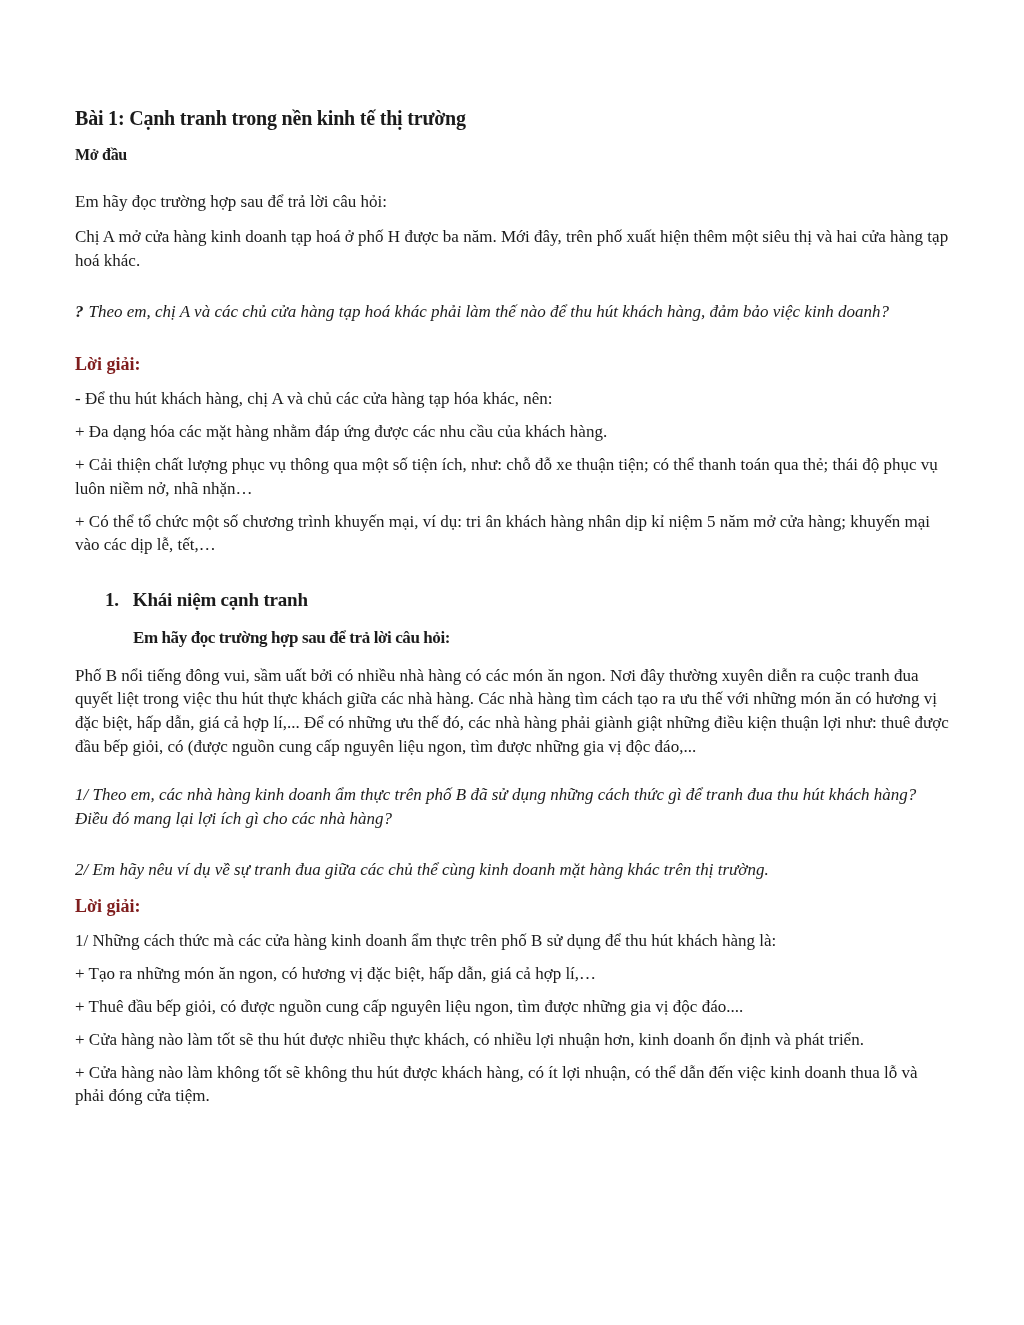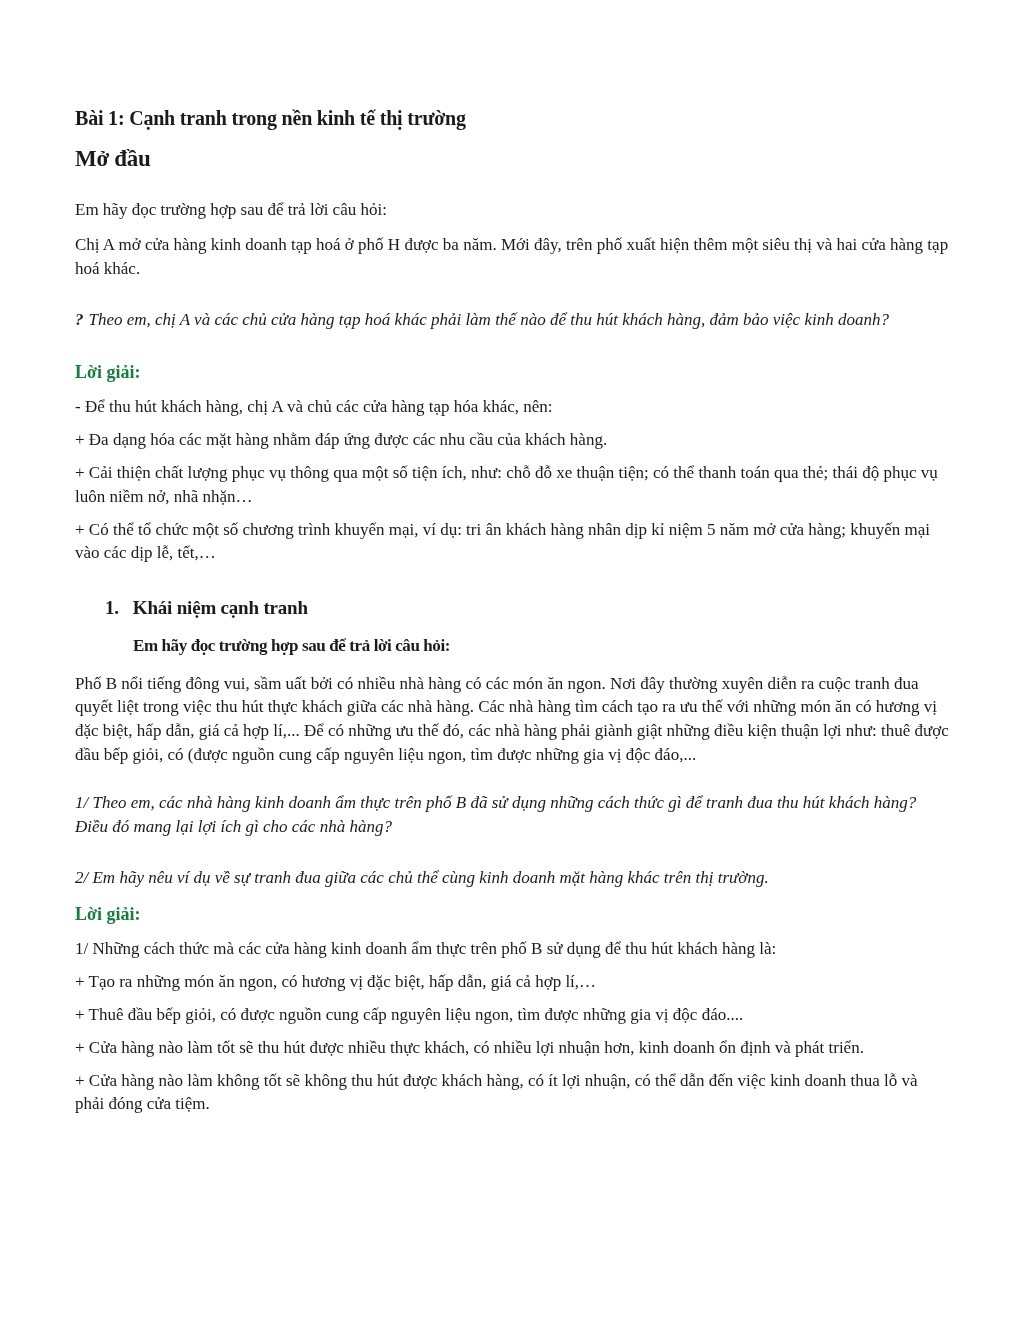--- a/index.html
+++ b/index.html
@@ -19,41 +19,41 @@
     padding: 104px 74px 40px 75px;
   }
   .doc-title {
     text-align: left;
     font-weight: bold;
     font-size: 20px;
     margin: 0 0 14px 0;
     letter-spacing: -0.2px;
   }
   h2.part-heading {
-    font-size: 23px;
+    font-size: 16px;
     font-weight: bold;
     margin: 12px 0 26px 0;
     letter-spacing: -0.3px;
   }
   p {
     font-size: 17px;
     line-height: 1.4;
     margin: 9px 0;
   }
   p.prompt-regular { margin: 11px 0; }
   .question-intro {
     font-style: italic;
     margin: 28px 0;
   }
   .question-intro .qmark {
     font-weight: bold;
     padding-right: 5px;
   }
   .solution-label {
-    color: #15803d;
+    color: #7f1d1d;
     font-weight: bold;
     font-size: 18px;
     margin: 6px 0 10px 0;
   }
   .section-heading {
     font-size: 19px;
     font-weight: bold;
     margin: 30px 0 12px 0;
     padding-left: 30px;
     letter-spacing: -0.2px;

